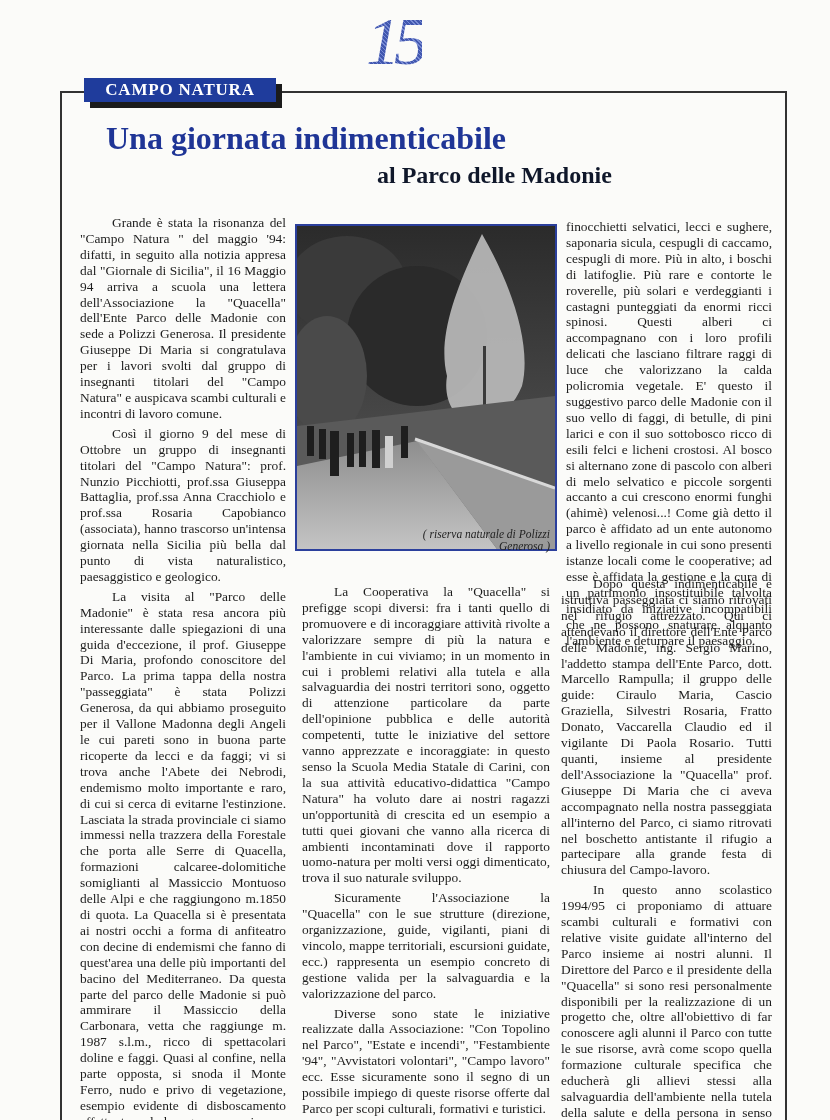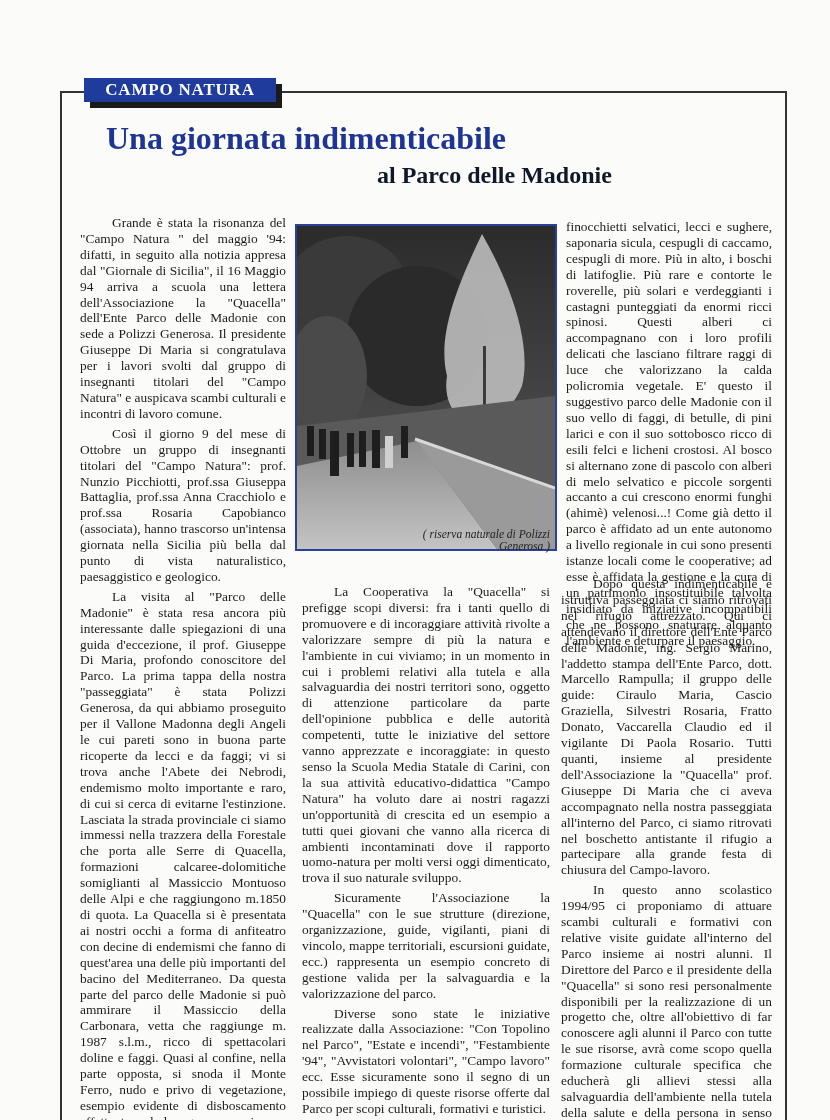--- a/index.html
+++ b/index.html
@@ -42,20 +42,21 @@
   
   .photo { position:absolute; left:295px; top:224px; width:258px; height:323px; border:2px solid #2b3f9c; overflow:hidden;
            background:linear-gradient(180deg,#2a2a2a 0%,#3e3e3e 40%,#6a6a6a 62%,#9a9a9a 80%,#bdbdbd 100%); }
   .photo svg { display:block; }
   .caption { position:absolute; left:380px; top:528px; width:170px; text-align:right; font-style:italic; font-size:11.5px; color:#222; }
 </style>
 </head>
 <body>
 
 <div class="masthead">
+  <span class="num">15</span>
 </div>
 
 <div class="frame-top"></div>
 <div class="frame-left"></div>
 <div class="frame-right"></div>
 
 <div class="section-tag">
   <div class="shadow"></div>
   <div class="box">CAMPO NATURA</div>
 </div>

